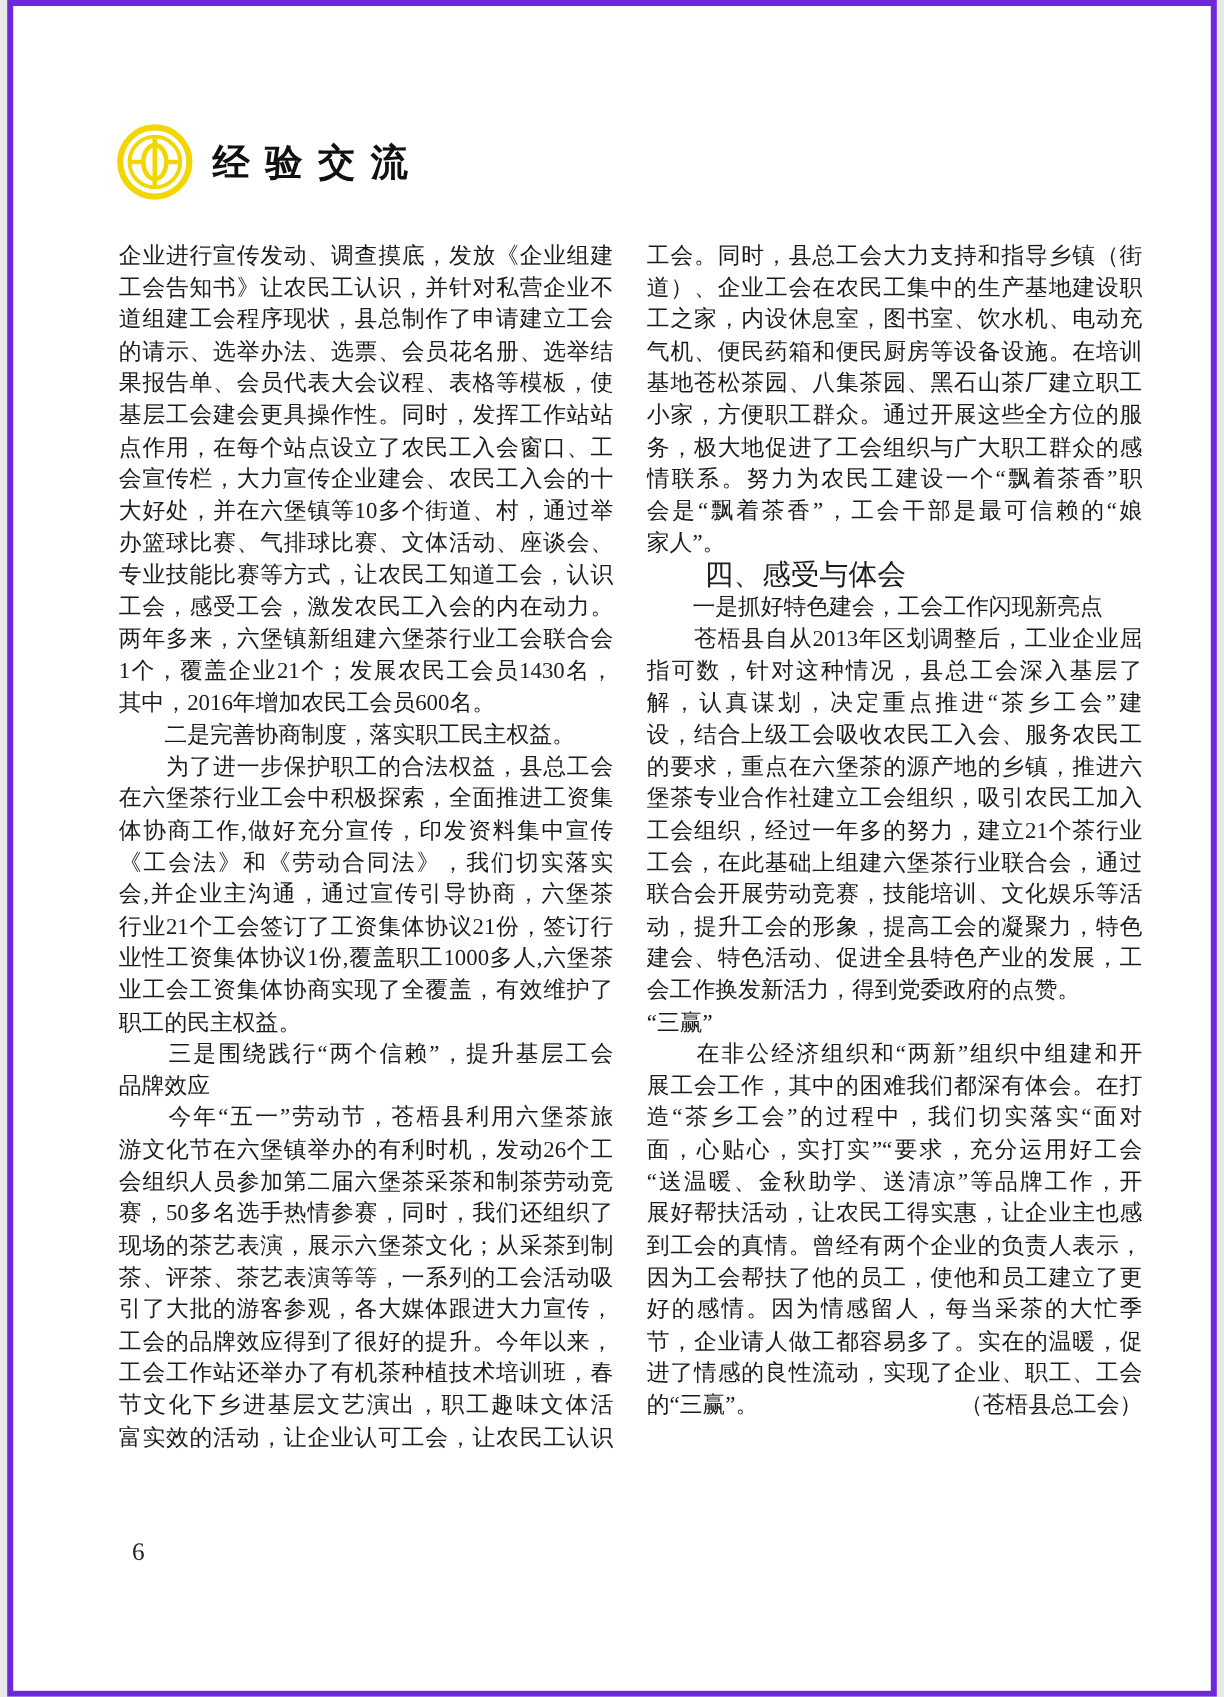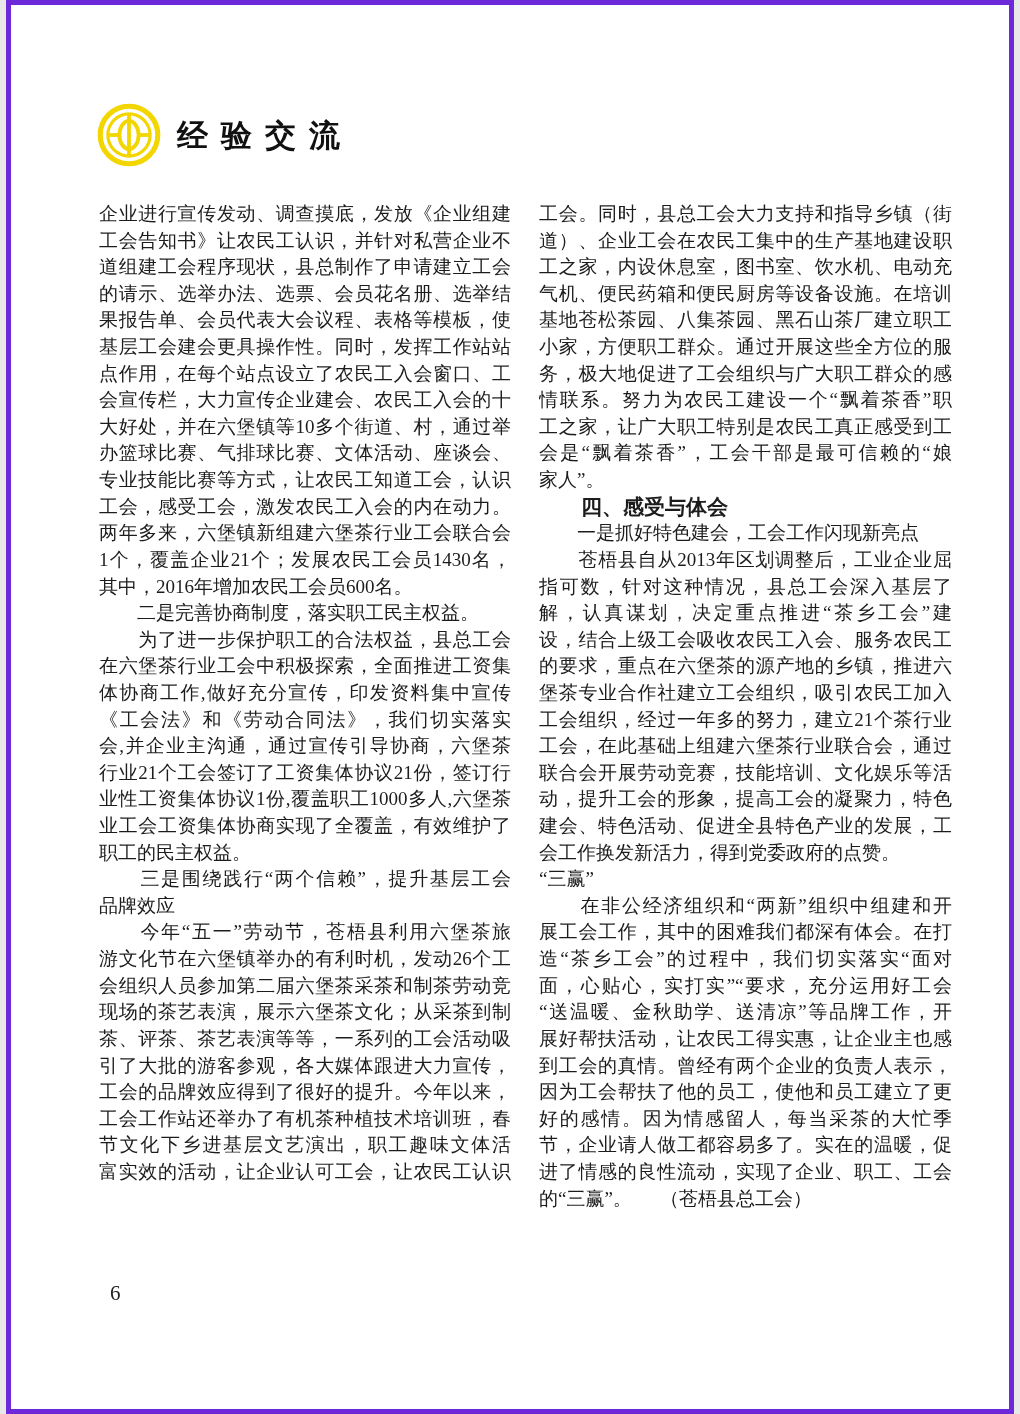--- a/index.html
+++ b/index.html
@@ -17,24 +17,24 @@
   }
   .col{position:absolute;top:196px;font-size:19px;}
   .col-left{left:88px;width:412px;}
   .col-right{left:528px;width:413px;}
   .ln{
     height:26.62px;line-height:26.62px;overflow:hidden;
     text-align:justify;text-align-last:justify;text-justify:inter-character;
   }
   .ln.l{text-align-last:left;}
   .ln.b{
-    text-align-last:left;font-weight:bold;font-size:21px;
+    text-align-last:left;font-weight:normal;font-size:24px;
     font-family:"Liberation Sans","DejaVu Sans",sans-serif;
   }
-  .ln.sp{display:flex;justify-content:flex-start;text-align-last:auto;gap:28px;}
+  .ln.sp{display:flex;justify-content:space-between;text-align-last:auto;gap:28px;}
   .pagenum{position:absolute;left:99px;top:1276px;font-size:21px;color:#222;}
 </style>
 </head>
 <body>
 
 <div class="page">
 
   <div class="header">
     <svg class="logo" viewBox="0 0 100 100" aria-hidden="true">
       <g fill="none" stroke="#F3D600" stroke-linecap="butt">
@@ -73,38 +73,38 @@
       <div class="ln j">会,并企业主沟通，通过宣传引导协商，六堡茶</div>
       <div class="ln j">行业21个工会签订了工资集体协议21份，签订行</div>
       <div class="ln j">业性工资集体协议1份,覆盖职工1000多人,六堡茶</div>
       <div class="ln j">业工会工资集体协商实现了全覆盖，有效维护了</div>
       <div class="ln l">职工的民主权益。</div>
       <div class="ln j">　　三是围绕践行“两个信赖”，提升基层工会</div>
       <div class="ln l">品牌效应</div>
       <div class="ln j">　　今年“五一”劳动节，苍梧县利用六堡茶旅</div>
       <div class="ln j">游文化节在六堡镇举办的有利时机，发动26个工</div>
       <div class="ln j">会组织人员参加第二届六堡茶采茶和制茶劳动竞</div>
+      <div class="ln j">赛，50多名选手热情参赛，同时，我们还组织了</div>
       <div class="ln j">现场的茶艺表演，展示六堡茶文化；从采茶到制</div>
       <div class="ln j">茶、评茶、茶艺表演等等，一系列的工会活动吸</div>
       <div class="ln j">引了大批的游客参观，各大媒体跟进大力宣传，</div>
       <div class="ln j">工会的品牌效应得到了很好的提升。今年以来，</div>
       <div class="ln j">工会工作站还举办了有机茶种植技术培训班，春</div>
       <div class="ln j">节文化下乡进基层文艺演出，职工趣味文体活</div>
       <div class="ln j">富实效的活动，让企业认可工会，让农民工认识</div>
     </div>
   <div class="col col-right" id="col-right">
       <div class="ln j">工会。同时，县总工会大力支持和指导乡镇（街</div>
       <div class="ln j">道）、企业工会在农民工集中的生产基地建设职</div>
       <div class="ln j">工之家，内设休息室，图书室、饮水机、电动充</div>
       <div class="ln j">气机、便民药箱和便民厨房等设备设施。在培训</div>
       <div class="ln j">基地苍松茶园、八集茶园、黑石山茶厂建立职工</div>
       <div class="ln j">小家，方便职工群众。通过开展这些全方位的服</div>
       <div class="ln j">务，极大地促进了工会组织与广大职工群众的感</div>
       <div class="ln j">情联系。努力为农民工建设一个“飘着茶香”职</div>
-      <div class="ln j">工之家，让广大职工特别是农民工真正感受到工</div>
       <div class="ln j">会是“飘着茶香”，工会干部是最可信赖的“娘</div>
       <div class="ln l">家人”。</div>
       <div class="ln b">　　四、感受与体会</div>
       <div class="ln l">　　一是抓好特色建会，工会工作闪现新亮点</div>
       <div class="ln j">　　苍梧县自从2013年区划调整后，工业企业屈</div>
       <div class="ln j">指可数，针对这种情况，县总工会深入基层了</div>
       <div class="ln j">解，认真谋划，决定重点推进“茶乡工会”建</div>
       <div class="ln j">设，结合上级工会吸收农民工入会、服务农民工</div>
       <div class="ln j">的要求，重点在六堡茶的源产地的乡镇，推进六</div>
       <div class="ln j">堡茶专业合作社建立工会组织，吸引农民工加入</div>

